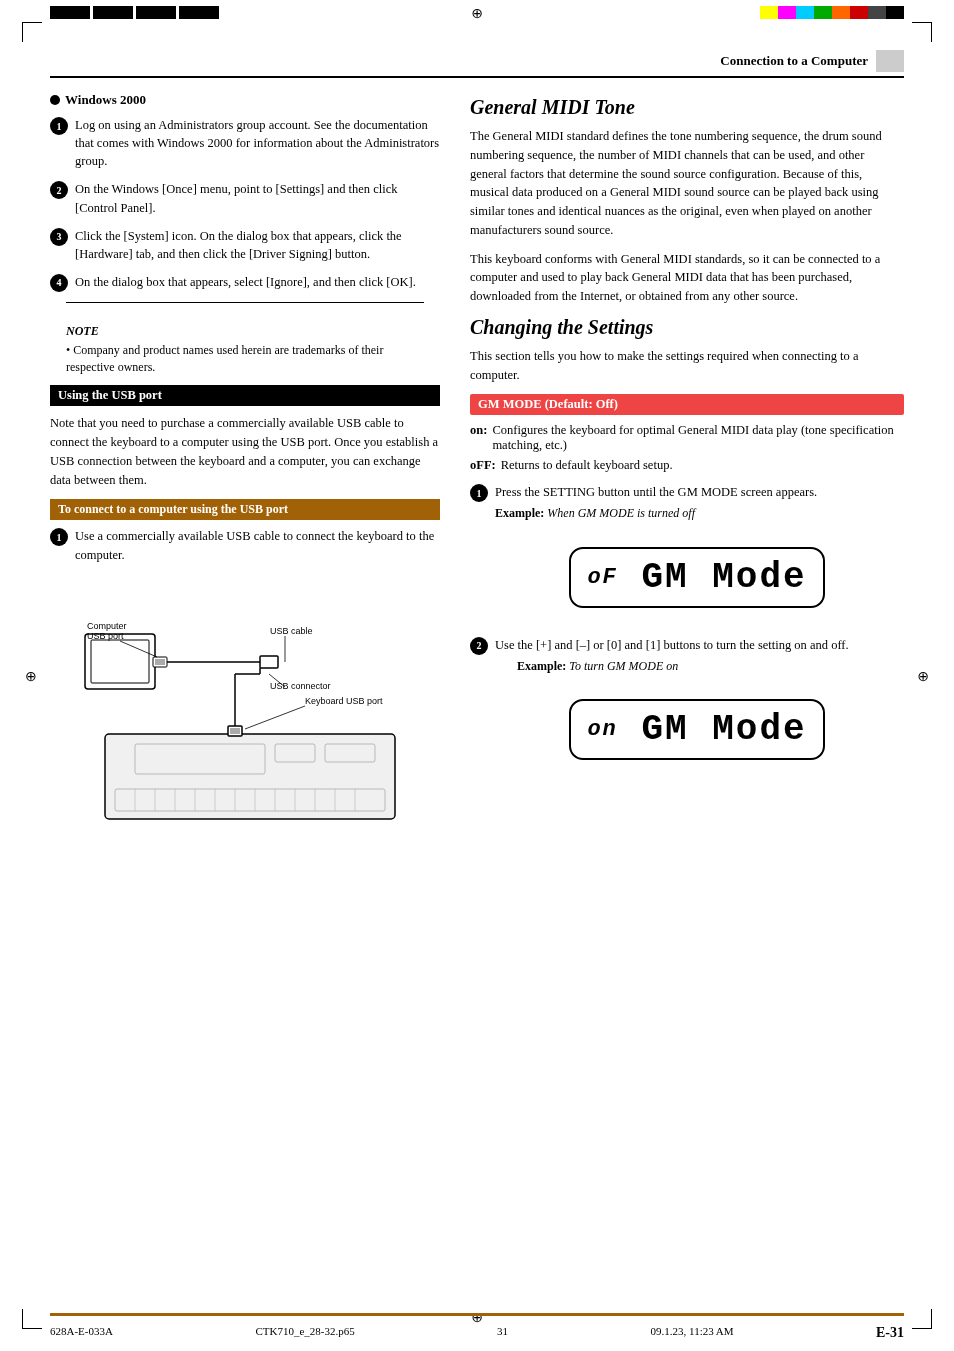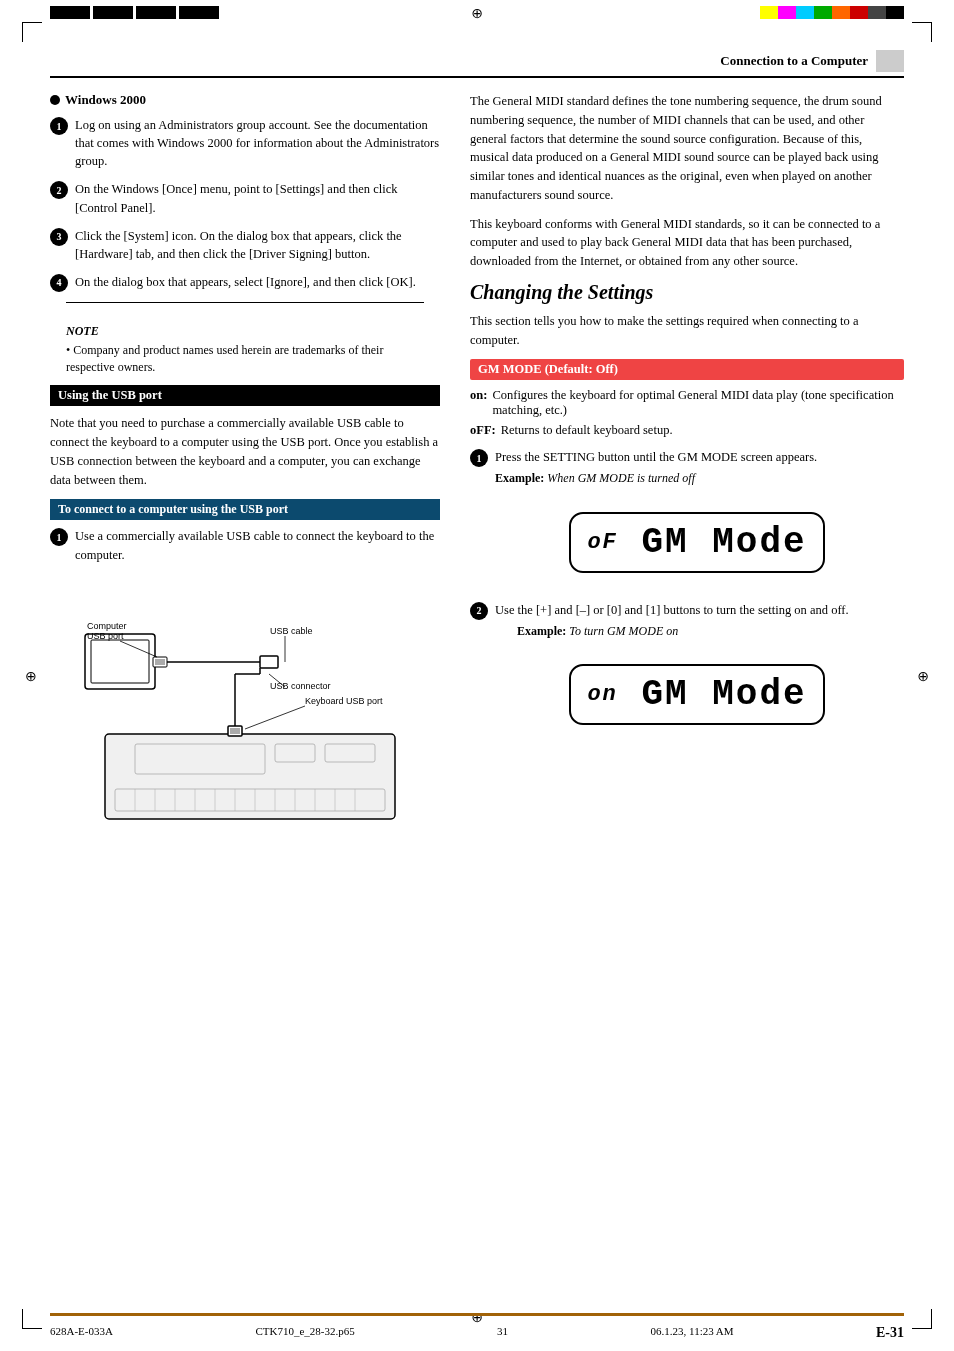--- a/index.html
+++ b/index.html
@@ -69,21 +69,21 @@
       background: #4a4a4a;
       color: #fff;
       font-weight: bold;
       font-size: 12.5px;
       padding: 3px 8px;
       margin-bottom: 8px;
     }
 
     
     .sub-section-header {
-      background: #0c4a6e;
+      background: #a16207;
       color: #fff;
       font-weight: bold;
       font-size: 12px;
       padding: 3px 8px;
       margin-bottom: 7px;
       margin-top: 10px;
     }
 
     
     .bullet-heading {
@@ -427,20 +427,21 @@
 
           <text x="230" y="130" font-family="Arial" font-size="9" fill="#000">Keyboard USB port</text>
           <line x1="230" y1="132" x2="170" y2="155" stroke="#000" stroke-width="0.8"></line>
         </svg>
       </div>
 
     </div>
 
     <div class="col-right">
 
+      <div class="section-title">General MIDI Tone</div>
 
       <p class="para">The General MIDI standard defines the tone numbering sequence, the drum sound numbering sequence, the number of MIDI channels that can be used, and other general factors that determine the sound source configuration. Because of this, musical data produced on a General MIDI sound source can be played back using similar tones and identical nuances as the original, even when played on another manufacturers sound source.</p>
       <p class="para">This keyboard conforms with General MIDI standards, so it can be connected to a computer and used to play back General MIDI data that has been purchased, downloaded from the Internet, or obtained from any other source.</p>
 
       <div class="section-title" style="margin-top:8px;">Changing the Settings</div>
 
       <p class="para">This section tells you how to make the settings required when connecting to a computer.</p>
 
       <div class="section-header-gray" style="background:#ef4444;border-radius:2px;">
         <span>GM MODE (Default: Off)</span>
@@ -493,15 +494,15 @@
 
     </div>
   </div>
 
 </div>
 
 <div class="page-footer">
   <span>628A-E-033A</span>
   <span>CTK710_e_28-32.p65</span>
   <span>31</span>
-  <span>06.1.23, 11:23 AM</span>
+  <span>09.1.23, 11:23 AM</span>
   <strong style="font-size:14px;">E-31</strong>
 </div>
 
 </body></html>

